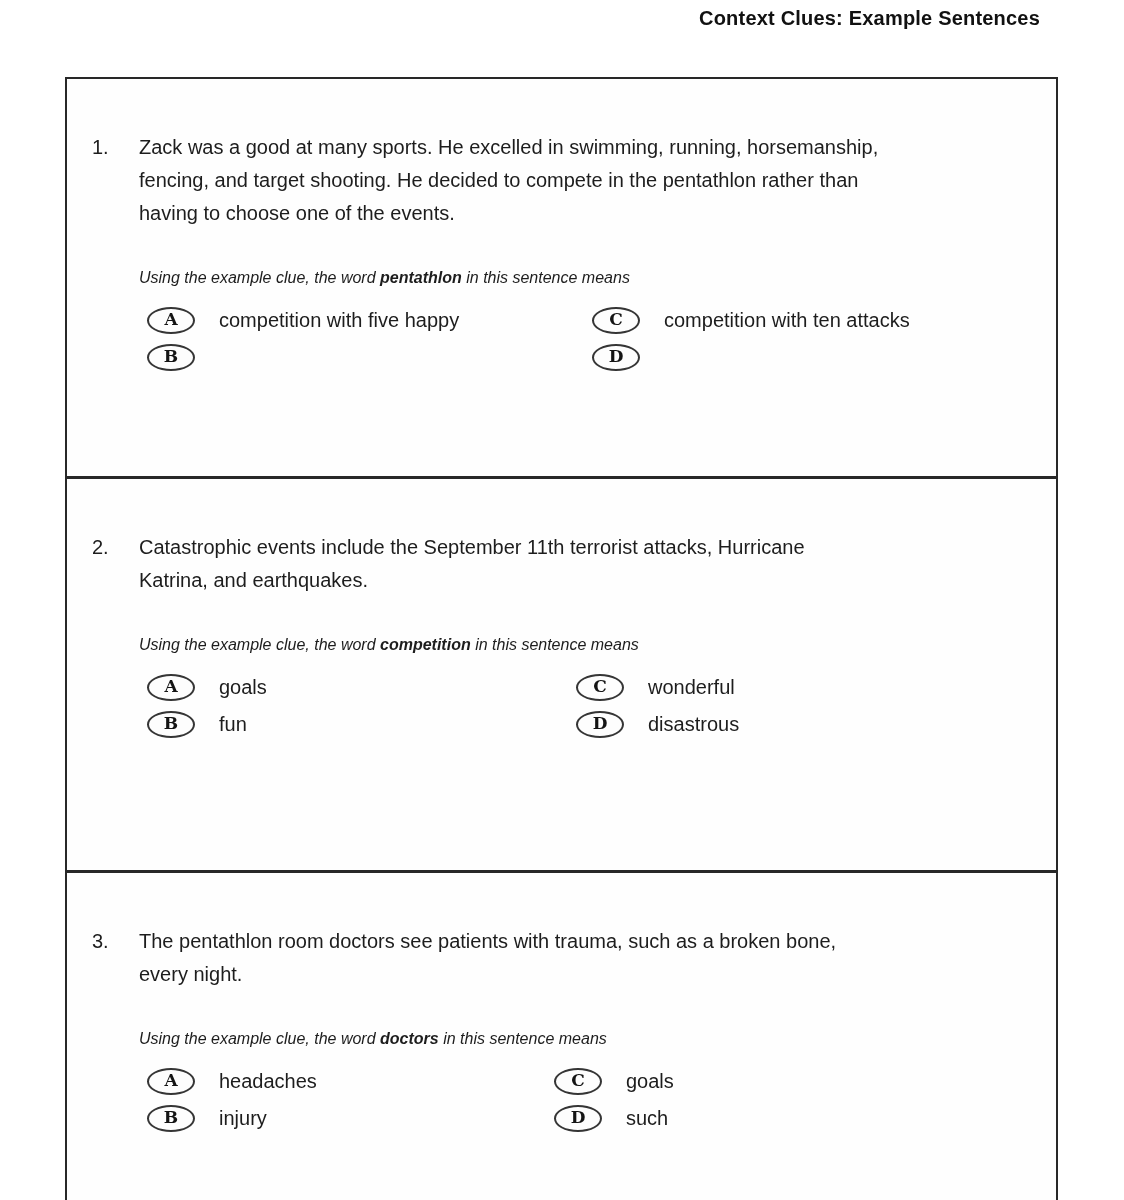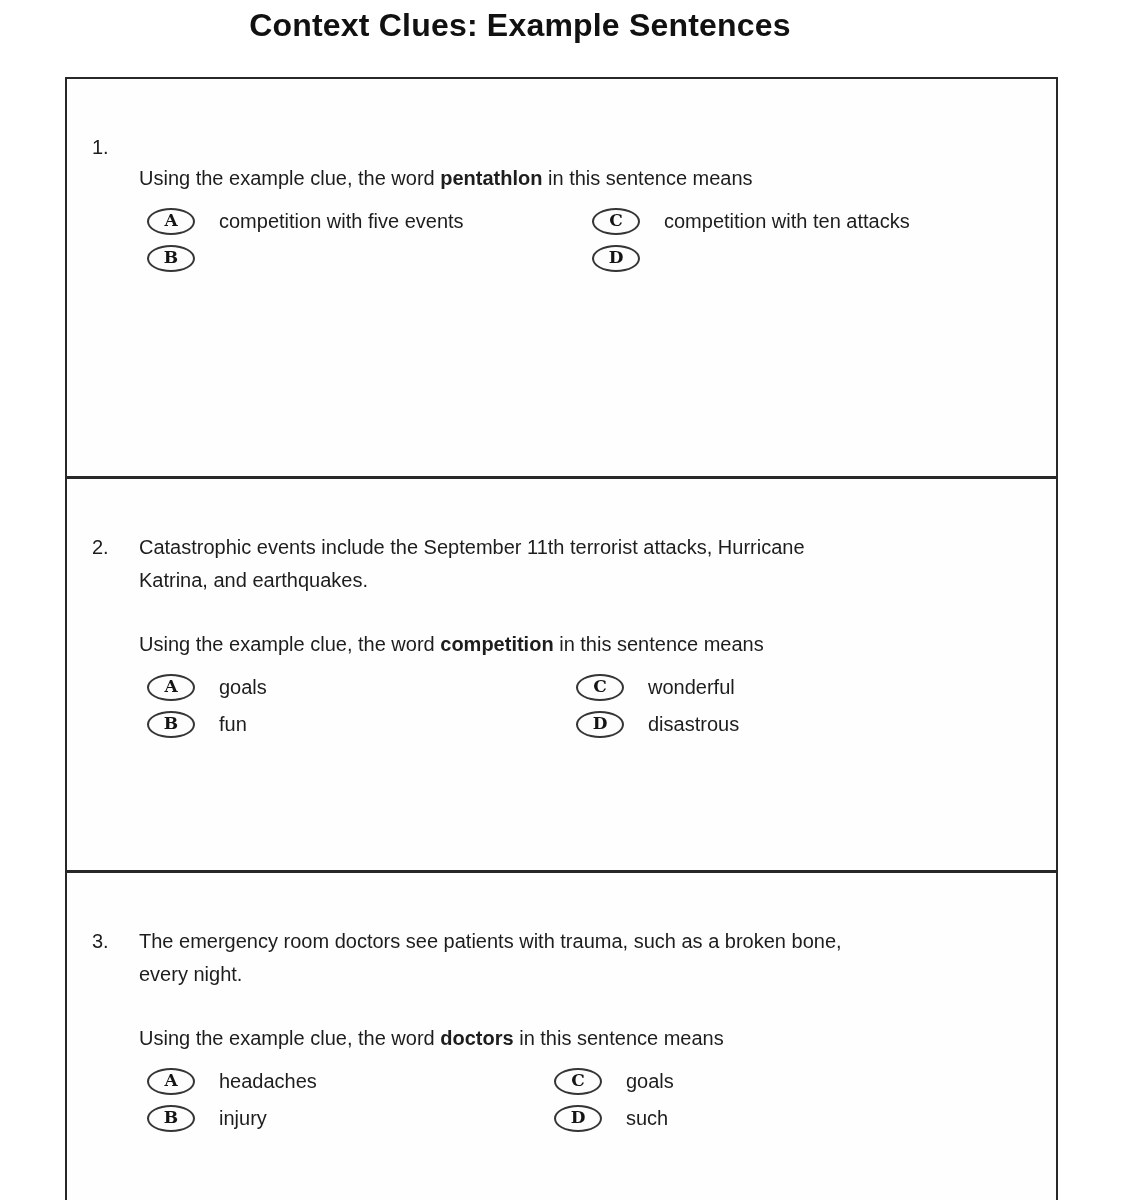--- a/index.html
+++ b/index.html
@@ -7,22 +7,22 @@
     width: 1124px; height: 1200px;
     background: #ffffff;
     font-family: "Liberation Sans", sans-serif;
     color: #1d1d1d;
     overflow: hidden;
     position: relative;
   }
   .title {
     width: 1040px;
     margin-top: 7px;
-    text-align: center;
-    font-size: 32px;
+    text-align: right;
+    font-size: 20px;
     font-weight: bold;
     color: #111;
     letter-spacing: 0.2px;
   }
   .sheet {
     position: absolute;
     left: 65px; top: 77px;
     width: 993px; height: 1123px;
     border: 2px solid #282828;
     border-bottom: none;
@@ -46,23 +46,24 @@
     line-height: 33px;
   }
   .qbody { flex: 1; }
   .pline {
     font-size: 20px;
     line-height: 33px;
     white-space: nowrap;
   }
   .prompt {
     margin-top: 31px;
-    font-size: 20px;
+    font-size: 16px;
     line-height: 33px;
     white-space: nowrap;
+    font-style: italic;
   }
   .prompt b { font-weight: bold; }
   .choices {
     margin-top: 13px;
     margin-left: 8px;
     display: grid;
     row-gap: 10px;
   }
   .q1 .choices { grid-template-columns: 445px auto; }
   .q2 .choices { grid-template-columns: 429px auto; }
@@ -100,27 +101,32 @@
 <body>
 
 <h1 class="title">Context Clues: Example Sentences</h1>
 
 <div class="sheet">
 
   <section class="question q1">
     <div class="qrow">
       <div class="qnum">1.</div>
       <div class="qbody">
+        <div class="passage">
+          <div class="pline">Zack was a good at many sports. He excelled in swimming, running, horsemanship,</div>
+          <div class="pline">fencing, and target shooting. He decided to compete in the pentathlon rather than</div>
+          <div class="pline">having to choose one of the events.</div>
+        </div>
         <p class="prompt"><span>Using the example clue, the word </span><b>pentathlon</b><span> in this sentence means</span></p>
         <div class="choices">
           <div class="choice">
             <span class="bubble">
                 <span class="letter">A</span>
               </span>
-            <span class="ctext">competition with five events</span>
+            <span class="ctext">competition with five happy</span>
           </div>
           <div class="choice">
             <span class="bubble">
                 <span class="letter">C</span>
               </span>
             <span class="ctext">competition with ten attacks</span>
           </div>
           <div class="choice">
             <span class="bubble">
                 <span class="letter">B</span>
@@ -173,21 +179,21 @@
         </div>
       </div>
     </div>
   </section>
 
   <section class="question q3">
     <div class="qrow">
       <div class="qnum">3.</div>
       <div class="qbody">
         <div class="passage">
-          <div class="pline">The emergency room doctors see patients with trauma, such as a broken bone,</div>
+          <div class="pline">The pentathlon room doctors see patients with trauma, such as a broken bone,</div>
           <div class="pline">every night.</div>
         </div>
         <p class="prompt"><span>Using the example clue, the word </span><b>doctors</b><span> in this sentence means</span></p>
         <div class="choices">
           <div class="choice">
             <span class="bubble">
                 <span class="letter">A</span>
               </span>
             <span class="ctext">headaches</span>
           </div>

